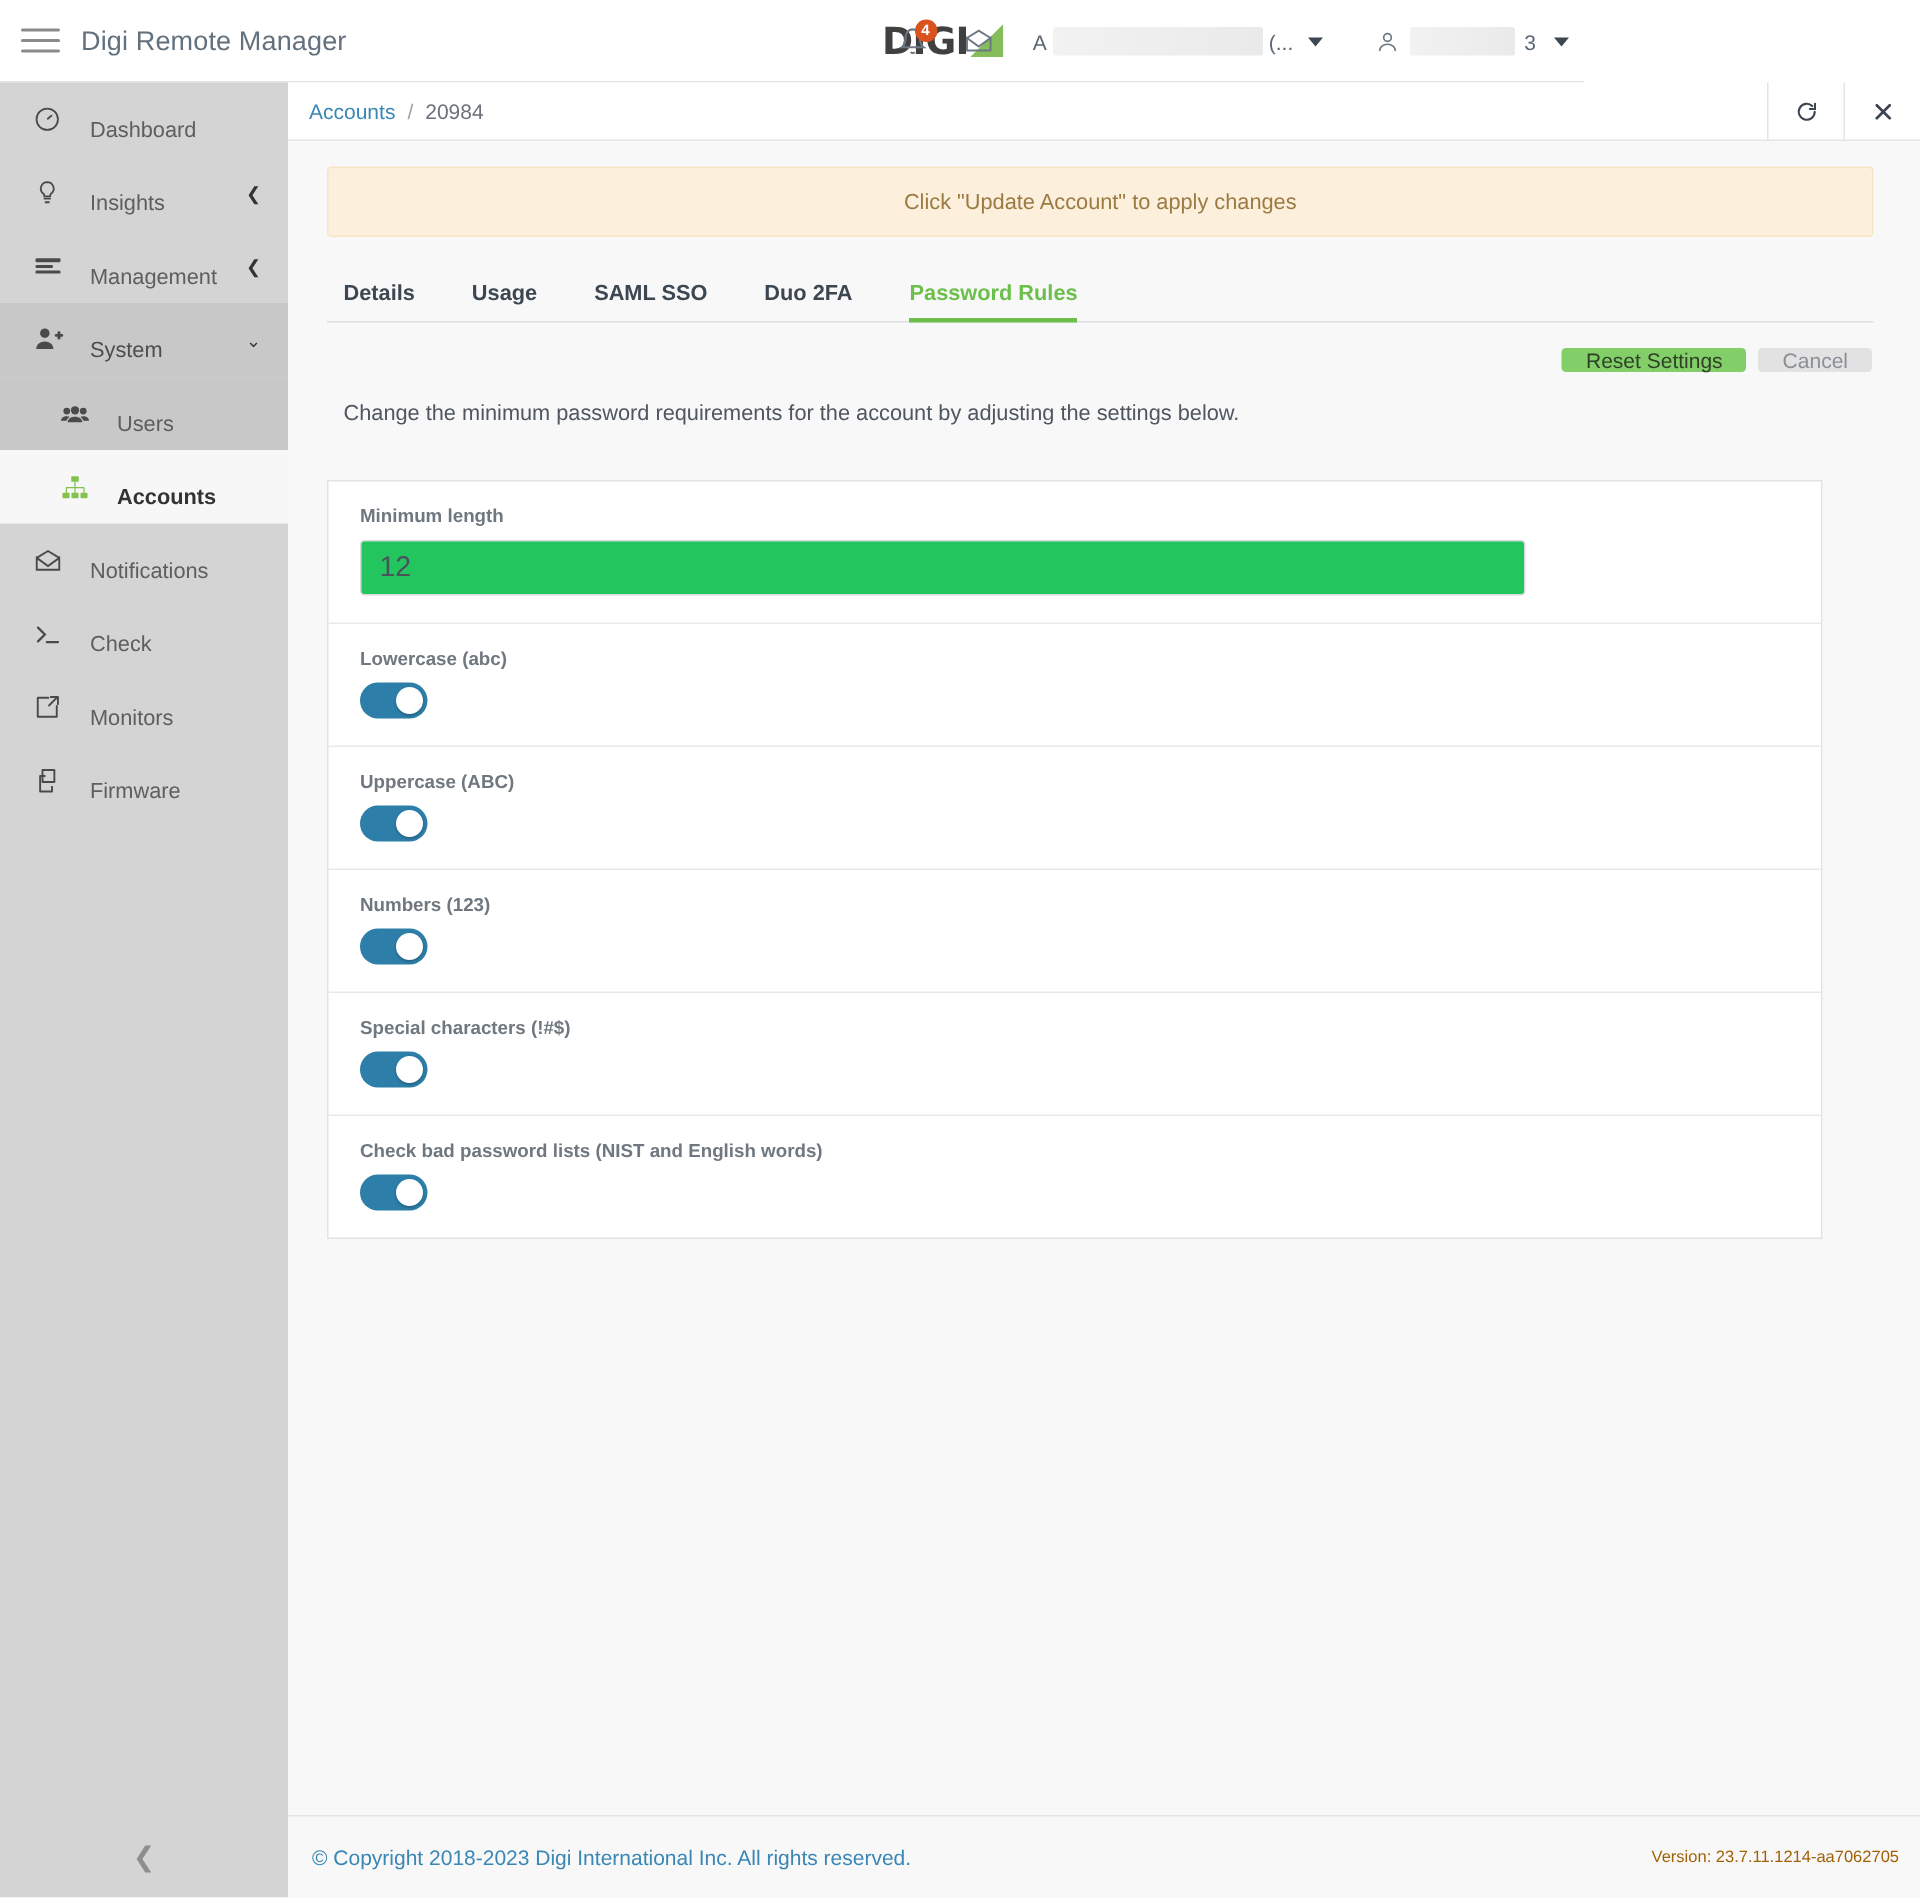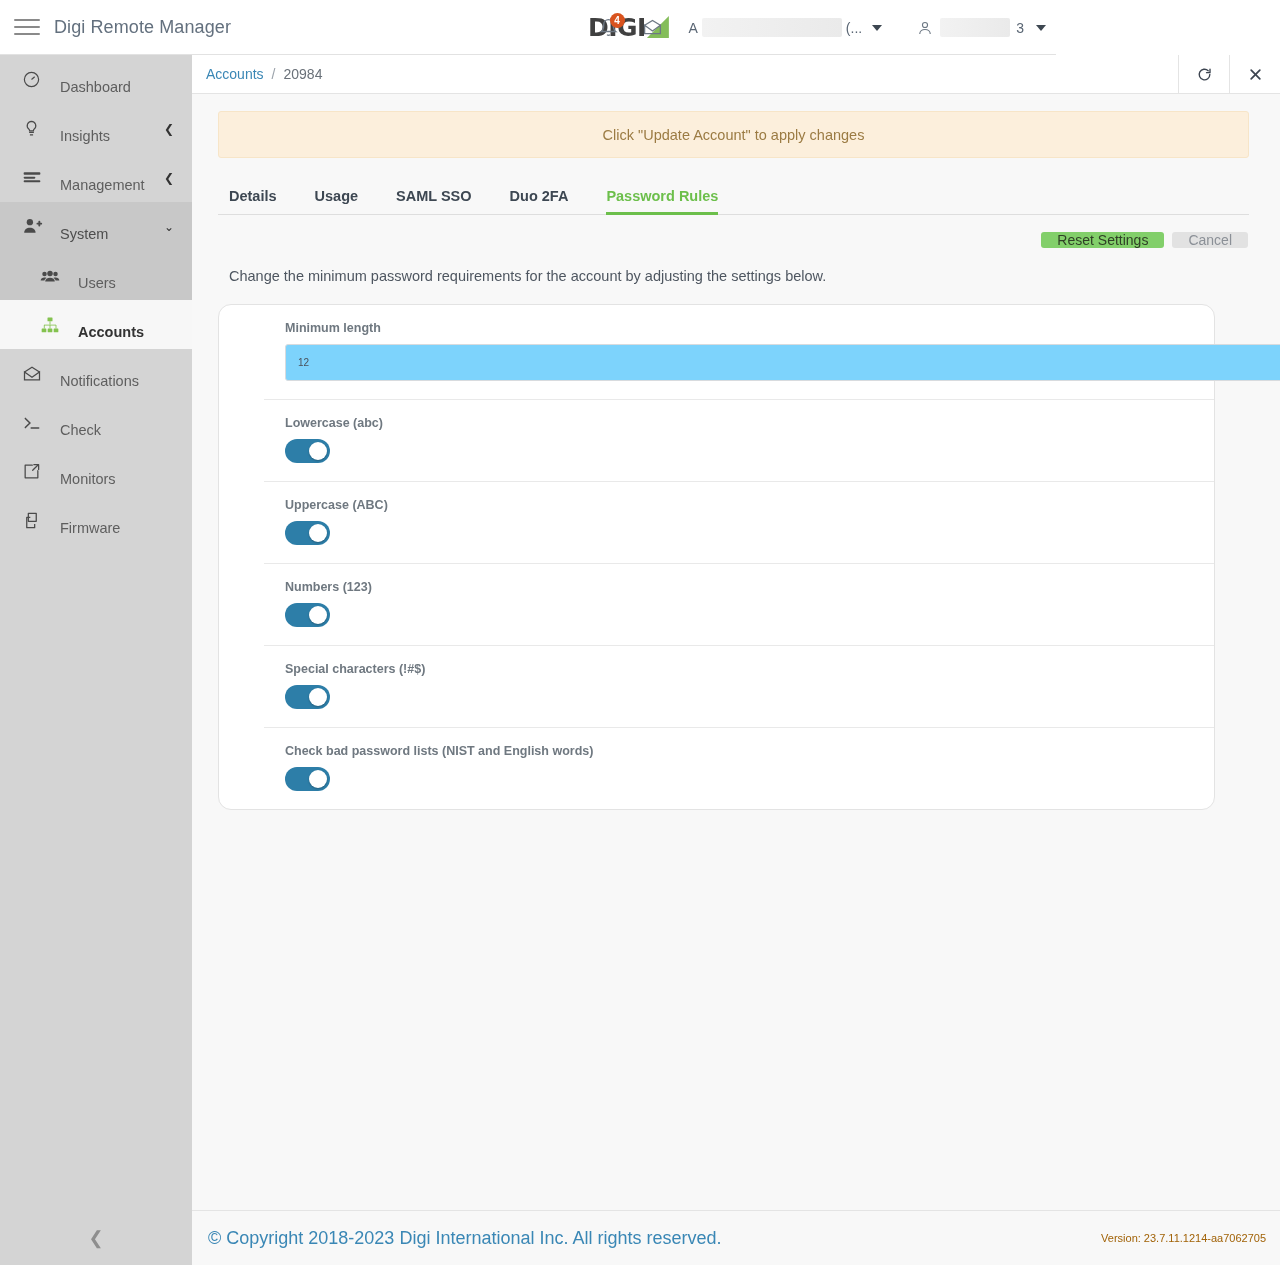--- a/index.html
+++ b/index.html
@@ -159,53 +159,52 @@
   .btn {
     height: 16px; padding: 0 16px; border-radius: 3px; border: none;
     font-size: 14px; font-family: "Liberation Sans", sans-serif; cursor: pointer;
   }
   .btn-reset { background: #82cf6a; color: #2f4026; }
   .btn-cancel { background: #e2e2e2; color: #8b9097; cursor: default; }
 
   .desc { margin-top: 20px; font-size: 14.5px; color: #4e5660; padding-left: 11px;}
 
   .card {
-    margin-top: 20px; background: #ffffff;
-    border: 1px solid #e3e3e3; border-radius: 13px;
+    margin-top: 36px; background: #ffffff;
+    border: 1px solid #e3e3e3; border-radius: 0;
     width: 997px;
-    padding-left: 45px;
   }
   .card-sec { padding: 16px 21px 18px 21px; border-bottom: 1px solid #e9e9e9; }
   .card-sec:last-child { border-bottom: none; }
   .field-label {
     font-size: 12.5px; font-weight: bold; color: #6f7880; margin-bottom: 9px;
   }
   .text-input {
-    width: 1010px; height: 37px; border: 1px solid #d8dbde; border-radius: 3px;
-    padding: 0 12px; font-size: 10px; color: #4a525b;
-    font-family: "Liberation Sans", sans-serif; background: #7dd3fc;
+    width: 777px; height: 37px; border: 1px solid #d8dbde; border-radius: 3px;
+    padding: 0 12px; font-size: 19px; color: #4a525b;
+    font-family: "Liberation Sans", sans-serif; background: #22c55e;
   }
   .toggle {
     width: 45px; height: 24px; border-radius: 12px;
     display: flex; align-items: center; cursor: pointer;
     padding: 3px; position: relative;
   }
   .toggle.on { background: #2d7ea8; justify-content: flex-end; }
   .toggle .knob {
     width: 18px; height: 18px; border-radius: 50%; background: #fff;
     box-shadow: 0 1px 2px rgba(0,0,0,.25);
   }
 
   
   .footer {
     position: absolute; left: 192px; bottom: 0; width: 1088px; height: 55px;
     background: #f8f8f8; border-top: 1px solid #e4e4e4;
     display: flex; align-items: center; padding: 0 14px 0 16px;
   }
-  .footer-left { font-size: 18px; color: #3a87b5; cursor: pointer; }
+  .footer-left { font-size: 14px; color: #3a87b5; cursor: pointer; }
   .footer-right { margin-left: auto; font-size: 11px; color: #a16207; }
 
   svg { display: block; }
 </style>
 </head>
 <body>
 
 <div class="topbar">
   <div class="hamburger">
     <span></span>

